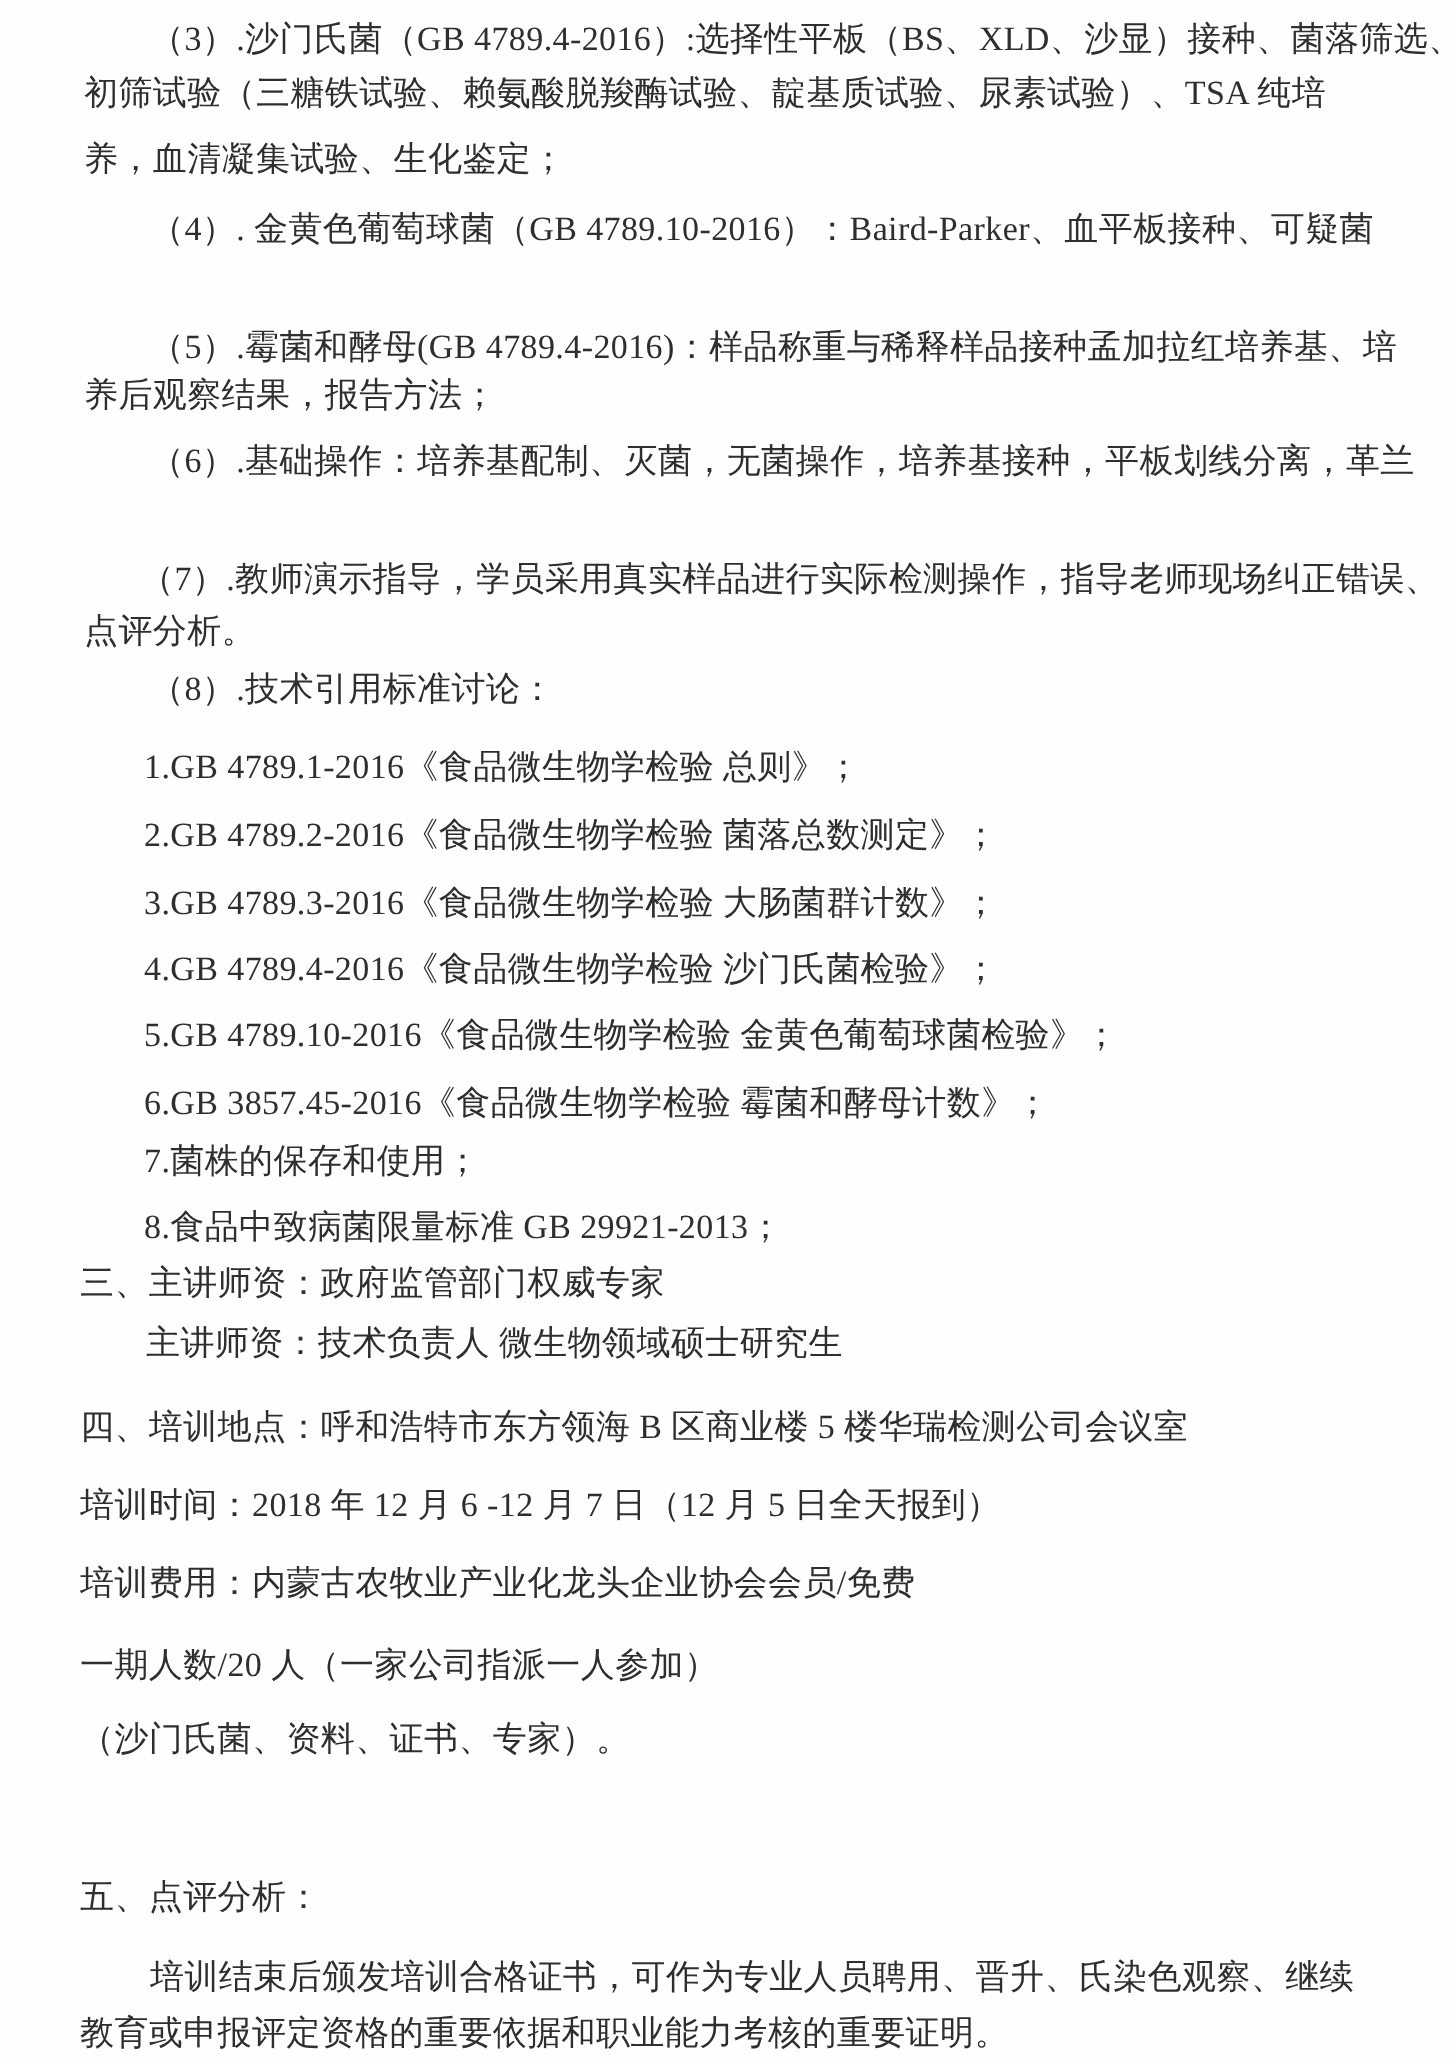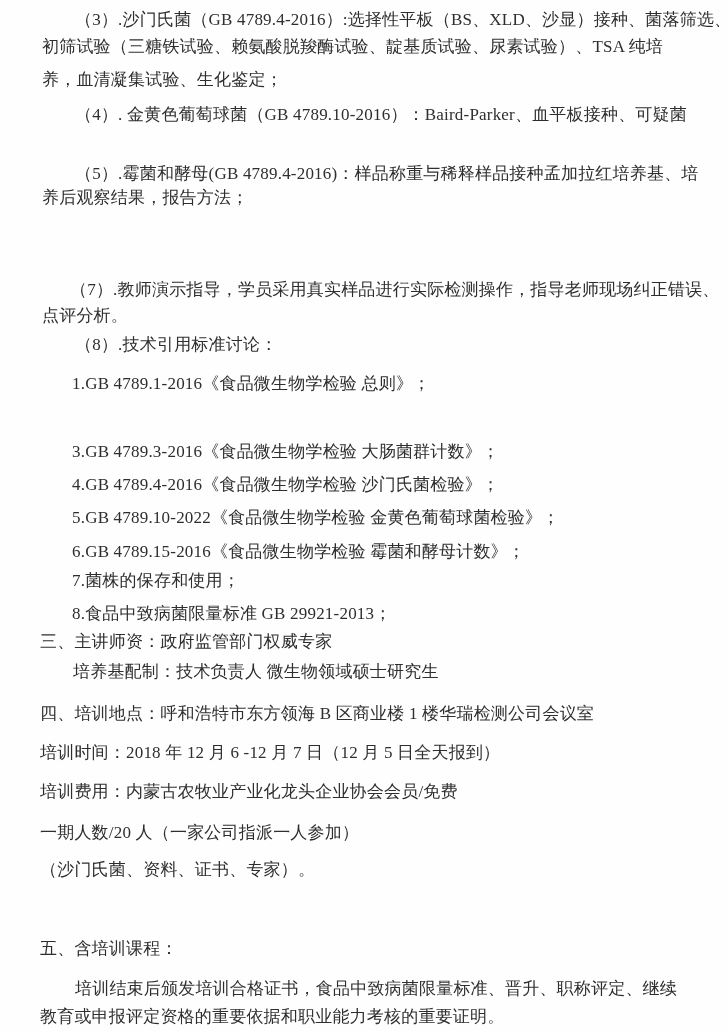--- a/index.html
+++ b/index.html
@@ -32,33 +32,35 @@
 </head>
 <body>
 
 <div class="page">
   <p class="ln" style="top:11px;  left:75px">（3）.沙门氏菌（GB 4789.4-2016）:选择性平板（BS、XLD、沙显）接种、菌落筛选、</p>
   <p class="ln" style="top:71px;  left:42px">养，血清凝集试验、生化鉴定；</p>
   <p class="ln" style="top:38px;  left:42px">初筛试验（三糖铁试验、赖氨酸脱羧酶试验、靛基质试验、尿素试验）、TSA 纯培</p>
   <p class="ln" style="top:106px; left:75px">（4）. 金黄色葡萄球菌（GB 4789.10-2016）：Baird-Parker、血平板接种、可疑菌</p>
   <p class="ln" style="top:165px; left:75px">（5）.霉菌和酵母(GB 4789.4-2016)：样品称重与稀释样品接种孟加拉红培养基、培</p>
   <p class="ln" style="top:189px; left:42px">养后观察结果，报告方法；</p>
+  <p class="ln" style="top:222px; left:75px">（6）.基础操作：培养基配制、灭菌，无菌操作，培养基接种，平板划线分离，革兰</p>
   <p class="ln" style="top:281px; left:70px">（7）.教师演示指导，学员采用真实样品进行实际检测操作，指导老师现场纠正错误、</p>
   <p class="ln" style="top:307px; left:42px">点评分析。</p>
   <p class="ln" style="top:336px; left:75px">（8）.技术引用标准讨论：</p>
   <p class="ln" style="top:375px; left:72px">1.GB 4789.1-2016《食品微生物学检验 总则》；</p>
+  <p class="ln" style="top:409px; left:72px">2.GB 4789.2-2016《食品微生物学检验 菌落总数测定》；</p>
   <p class="ln" style="top:443px; left:72px">3.GB 4789.3-2016《食品微生物学检验 大肠菌群计数》；</p>
   <p class="ln" style="top:476px; left:72px">4.GB 4789.4-2016《食品微生物学检验 沙门氏菌检验》；</p>
-  <p class="ln" style="top:509px; left:72px">5.GB 4789.10-2022《食品微生物学检验 金黄色葡萄球菌检验》；</p>
-  <p class="ln" style="top:543px; left:72px">6.GB 4789.15-2016《食品微生物学检验 霉菌和酵母计数》；</p>
+  <p class="ln" style="top:509px; left:72px">5.GB 4789.10-2016《食品微生物学检验 金黄色葡萄球菌检验》；</p>
+  <p class="ln" style="top:543px; left:72px">6.GB 3857.45-2016《食品微生物学检验 霉菌和酵母计数》；</p>
   <p class="ln" style="top:572px; left:72px">7.菌株的保存和使用；</p>
   <p class="ln" style="top:605px; left:72px">8.食品中致病菌限量标准 GB 29921-2013；</p>
   <p class="ln" style="top:633px; left:40px">三、主讲师资：政府监管部门权威专家</p>
-  <p class="ln" style="top:663px; left:73px">培养基配制：技术负责人 微生物领域硕士研究生</p>
-  <p class="ln" style="top:705px; left:40px">四、培训地点：呼和浩特市东方领海 B 区商业楼 1 楼华瑞检测公司会议室</p>
+  <p class="ln" style="top:663px; left:73px">主讲师资：技术负责人 微生物领域硕士研究生</p>
+  <p class="ln" style="top:705px; left:40px">四、培训地点：呼和浩特市东方领海 B 区商业楼 5 楼华瑞检测公司会议室</p>
   <p class="ln" style="top:744px; left:40px">培训时间：2018 年 12 月 6 -12 月 7 日（12 月 5 日全天报到）</p>
   <p class="ln" style="top:783px; left:40px">培训费用：内蒙古农牧业产业化龙头企业协会会员/免费</p>
   <p class="ln" style="top:824px; left:40px">一期人数/20 人（一家公司指派一人参加）</p>
   <p class="ln" style="top:861px; left:40px">（沙门氏菌、资料、证书、专家）。</p>
-  <p class="ln" style="top:940px; left:40px">五、含培训课程：</p>
-  <p class="ln" style="top:980px; left:75px">培训结束后颁发培训合格证书，食品中致病菌限量标准、晋升、职称评定、继续</p>
+  <p class="ln" style="top:940px; left:40px">五、点评分析：</p>
+  <p class="ln" style="top:980px; left:75px">培训结束后颁发培训合格证书，可作为专业人员聘用、晋升、氏染色观察、继续</p>
   <p class="ln" style="top:1008px;left:40px">教育或申报评定资格的重要依据和职业能力考核的重要证明。</p>
 </div>
 
 </body></html>

